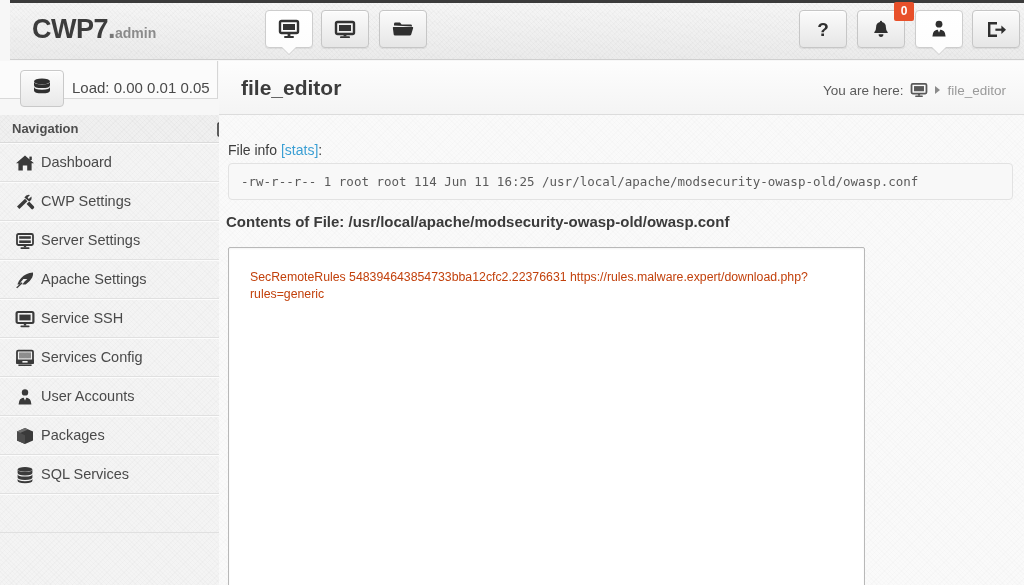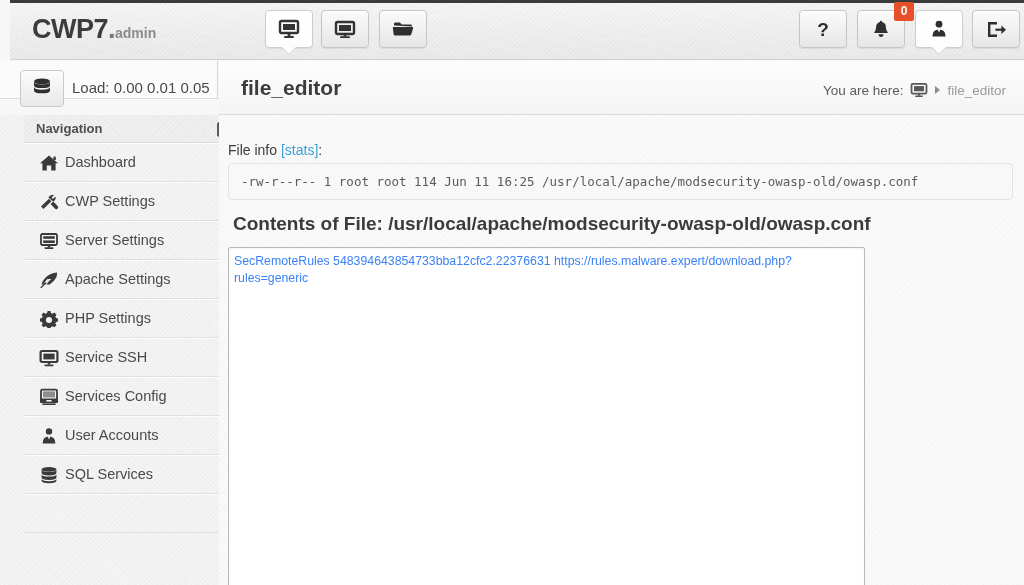--- a/index.html
+++ b/index.html
@@ -89,21 +89,20 @@
 
   
   #sidebar {
     position: absolute; left: 0; top: 115px; width: 249px; bottom: 0;
     background-color: #f4f4f4;
     background-image:
       repeating-linear-gradient(45deg, rgba(0,0,0,0.015) 0 1px, transparent 1px 3px),
       repeating-linear-gradient(-45deg, rgba(0,0,0,0.015) 0 1px, transparent 1px 4px);
     border-right: 1px solid #d6d6d6;
     overflow: hidden;
-    padding-left: 24px;
   }
   #nav-header {
     position: relative; height: 28px;
     border-bottom: 1px solid #dadada;
     background-color: #f0f0f0;
     background-image:
       repeating-linear-gradient(45deg, rgba(0,0,0,0.02) 0 1px, transparent 1px 3px),
       repeating-linear-gradient(-45deg, rgba(0,0,0,0.02) 0 1px, transparent 1px 4px);
   }
   #nav-header .title {
@@ -180,40 +179,40 @@
     background: #f8f8f8;
     border: 1px solid #e2e2e2;
     border-radius: 4px;
   }
   #fileinfo-code {
     position: absolute; left: 12px; top: 10px;
     font-family: "DejaVu Sans Mono", "Liberation Mono", monospace;
     font-size: 12.5px; color: #5b5b5b; white-space: nowrap;
   }
   #contents-heading {
-    position: absolute; left: 14px; top: 98px;
-    font-size: 19px; font-weight: bold; color: #3b3b3b;
+    position: absolute; left: 7px; top: 98px;
+    font-size: 15px; font-weight: bold; color: #3b3b3b;
   }
   #editor {
     position: absolute; left: 9px; top: 132px;
     width: 637px; height: 340px;
     background: #ffffff;
     border: 1px solid #b8b8b8;
     border-radius: 2px;
     box-shadow: inset 0 1px 2px rgba(0,0,0,0.05);
     overflow: hidden;
     cursor: text;
   }
   #editor-text {
     position: absolute; left: 5px; top: 5px; right: 5px;
     font-family: "Liberation Sans", sans-serif;
-    font-size: 12.3px; line-height: 16.5px; color: #3b82f6;
+    font-size: 12.3px; line-height: 16.5px; color: #c2410c;
     white-space: pre-wrap;
     word-break: break-word;
-    margin: 0;
+    margin: 16px;
   }
 </style>
 </head>
 <body>
 
 <div id="app">
 
   <div id="topbar">
 
     <div id="brand">
@@ -353,30 +352,20 @@
       <span class="ico">
         <svg width="20" height="18" viewBox="0 0 20 18">
           <path d="M18 1.6 Q10.6 2.2 6.2 7 Q3.4 10 2.4 13.4 L5 13.4 Q5.6 10.6 8.4 8 L12.4 8 L9.6 10.4 L7.4 13.4 L10.6 13.4 Q15.4 10.4 17.2 6.6 Q18.4 4 18 1.6 Z" fill="#3a3a3a"></path>
           <path d="M1.2 16.4 L6.6 11.2 L7.6 12.2 L2.2 17.2 Z" fill="#3a3a3a"></path>
         </svg>
       </span>
       <span class="lbl">Apache Settings</span>
       <span class="caret"></span>
     </div>
 
-    <div class="nav-item">
-      <span class="ico">
-        <svg width="20" height="18" viewBox="0 0 20 20">
-          <path d="M8.4 1 L11.6 1 L12.1 3.4 L14 4.2 L16 2.9 L18.3 5.2 L17 7.2 L17.8 9 L20 9.5 L20 12.7 L17.8 13.2 L17 15 L18.3 17 L16 19.3 L14 18 L12.1 18.8 L11.6 21 L8.4 21 L7.9 18.8 L6 18 L4 19.3 L1.7 17 L3 15 L2.2 13.2 L0 12.7 L0 9.5 L2.2 9 L3 7.2 L1.7 5.2 L4 2.9 L6 4.2 L7.9 3.4 Z" fill="#3a3a3a"></path>
-          <circle cx="10" cy="11.1" r="3.4" fill="#f4f4f4"></circle>
-        </svg>
-      </span>
-      <span class="lbl">PHP Settings</span>
-      <span class="caret"></span>
-    </div>
 
     <div class="nav-item">
       <span class="ico">
         <svg width="20" height="18" viewBox="0 0 20 18">
           <rect x="1.6" y="2" width="16.8" height="11" rx="1.4" fill="none" stroke="#3a3a3a" stroke-width="2.2"></rect>
           <rect x="4.4" y="4.6" width="11.2" height="5.8" fill="#3a3a3a"></rect>
           <rect x="8.8" y="13" width="2.4" height="2.6" fill="#3a3a3a"></rect>
           <rect x="5.4" y="15.4" width="9.2" height="1.8" rx="0.9" fill="#3a3a3a"></rect>
         </svg>
       </span>
@@ -404,20 +393,31 @@
           <circle cx="10" cy="4.4" r="3.2" fill="#3a3a3a"></circle>
           <path d="M3.6 16.4 Q3.6 9.4 10 9.4 Q16.4 9.4 16.4 16.4 Z" fill="#3a3a3a"></path>
           <path d="M8.6 9.6 L10 12.6 L11.4 9.6 L10 8.8 Z" fill="#f4f4f4"></path>
         </svg>
       </span>
       <span class="lbl">User Accounts</span>
       <span class="caret"></span>
     </div>
 
 
+    <div class="nav-item">
+      <span class="ico">
+        <svg width="20" height="18" viewBox="0 0 20 18">
+          <path d="M10 1 L18 4.6 L18 13.4 L10 17 L2 13.4 L2 4.6 Z" fill="#3a3a3a"></path>
+          <path d="M10 1 L13 2.4 L5 6 L2 4.6 Z" fill="#6d6d6d"></path>
+          <path d="M2 4.6 L10 8.2 L10 17 L2 13.4 Z" fill="#4c4c4c"></path>
+        </svg>
+      </span>
+      <span class="lbl">Packages</span>
+      <span class="caret"></span>
+    </div>
 
     <div class="nav-item">
       <span class="ico">
         <svg width="20" height="18" viewBox="0 0 20 18">
           <ellipse cx="10" cy="3.4" rx="7.4" ry="2.4" fill="#3a3a3a"></ellipse>
           <path d="M2.6 3.6 L2.6 7 Q2.6 9.4 10 9.4 Q17.4 9.4 17.4 7 L17.4 3.6 Q17.4 6 10 6 Q2.6 6 2.6 3.6 Z" fill="#3a3a3a"></path>
           <path d="M2.6 8.2 L2.6 11.6 Q2.6 14 10 14 Q17.4 14 17.4 11.6 L17.4 8.2 Q17.4 10.6 10 10.6 Q2.6 10.6 2.6 8.2 Z" fill="#3a3a3a"></path>
           <path d="M2.6 12.8 L2.6 14.8 Q2.6 17.2 10 17.2 Q17.4 17.2 17.4 14.8 L17.4 12.8 Q17.4 15.2 10 15.2 Q2.6 15.2 2.6 12.8 Z" fill="#3a3a3a"></path>
         </svg>
       </span>

